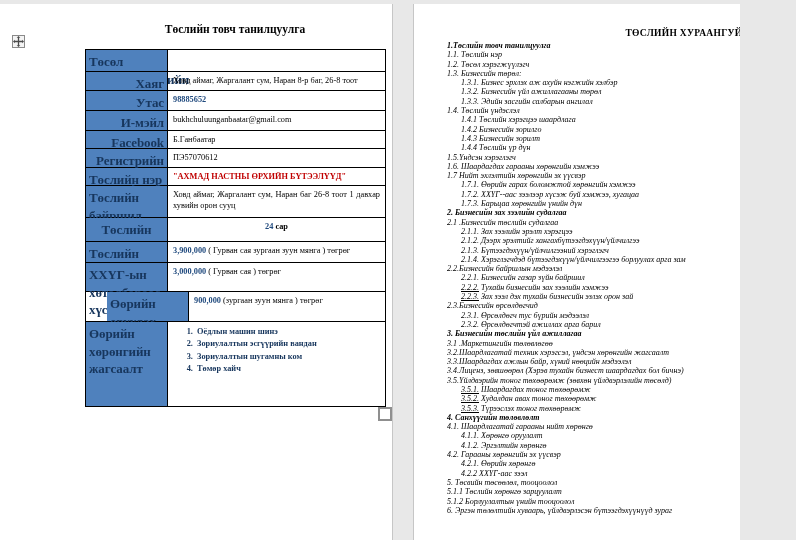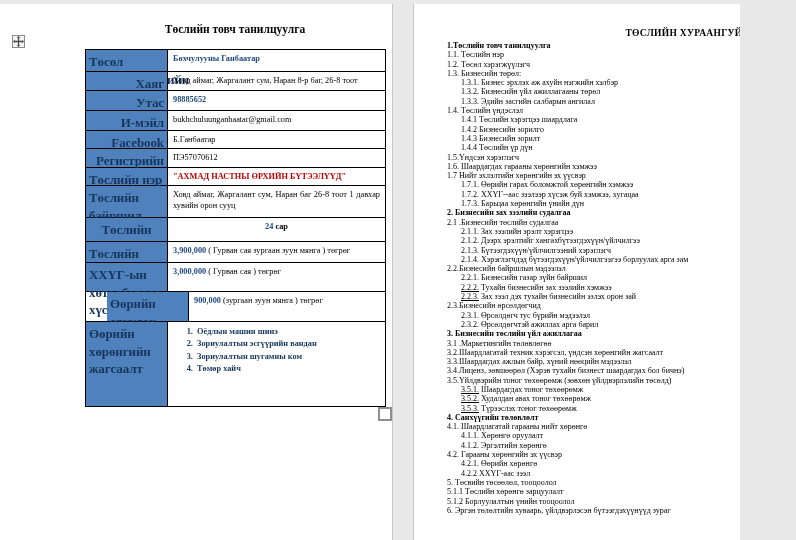--- a/index.html
+++ b/index.html
@@ -34,39 +34,38 @@
   .asset-list{margin:1px 0 0 0;padding-left:22px;color:var(--labeltx);font-weight:bold;
     font-size:8.3px;line-height:1.5;}
   .asset-list li{padding-left:2px;}
 
   .resize-handle{position:absolute;left:378px;top:403px;width:14px;height:14px;
     border:2px solid #8f8f8f;background:#fff;}
 
   .p2-title{position:absolute;left:33px;top:24px;width:474px;text-align:center;
     font-size:9.5px;font-weight:bold;letter-spacing:.3px;white-space:nowrap;}
   .toc{position:absolute;left:33px;top:37px;width:349px;}
-  .tl{font-size:8px;line-height:9.3px;white-space:nowrap;}
+  .tl{font-size:8px;line-height:9.3px;white-space:nowrap;font-style:italic;}
   .tl.lvl1{padding-left:14px;}
   .tl.b{font-weight:bold;}
   .unum{text-decoration:underline;}
 </style>
 </head>
 <body>
 
 <section class="page page-left">
   <div class="move-handle">
     <svg width="11" height="11" viewBox="0 0 12 12">
       <path d="M6 0 L8 2 H6.7 V5.3 H10 V4 L12 6 L10 8 V6.7 H6.7 V10 H8 L6 12 L4 10 H5.3 V6.7 H2 V8 L0 6 L2 4 V5.3 H5.3 V2 H4 Z" fill="#4a4a4a"></path>
     </svg>
   </div>
   <h1 class="p1-title">Төслийн товч танилцуулга</h1>
   <div class="tbl" id="tbl">
       <div class="row" style="height: 22px;">
         <div class="lab">Төсөл хэрэгжүүлэгчийн нэр</div>
-        <div class="val"><span class="vs blue-bold">Бөхчулууны Ганбаатар</span></div>
       </div>
       <div class="row" style="height: 19px;">
         <div class="lab right">Хаяг</div>
         <div class="val"><span class="vs plain">Ховд аймаг, Жаргалант сум, Наран 8-р баг, 26-8 тоот</span></div>
       </div>
       <div class="row" style="height: 20px;">
         <div class="lab right">Утас</div>
         <div class="val"><span class="vs blue-bold">98885652</span></div>
       </div>
       <div class="row" style="height: 20px;">

